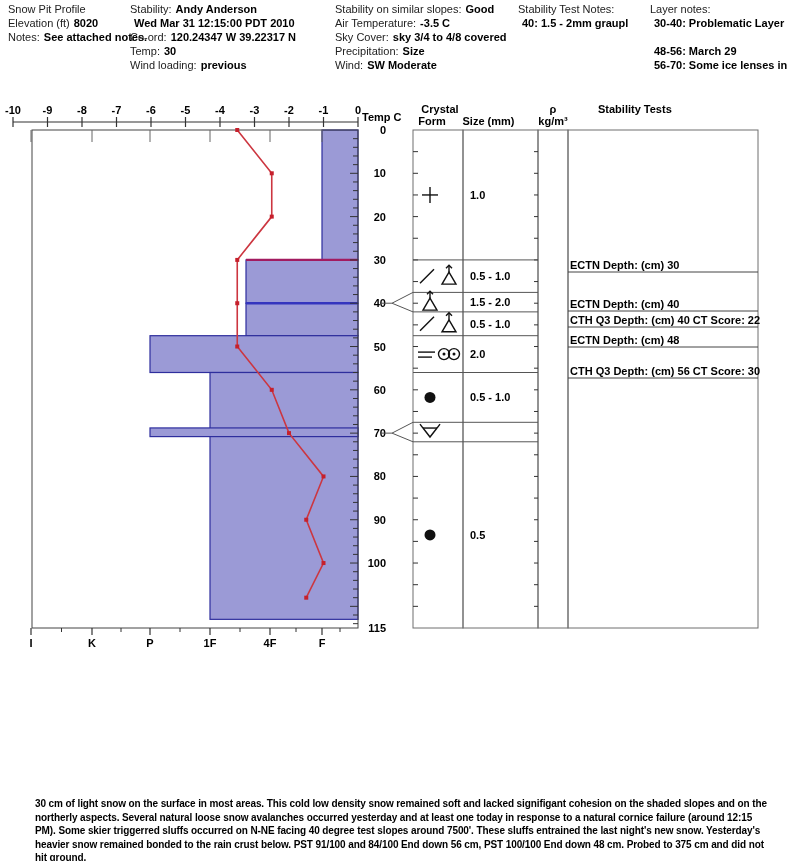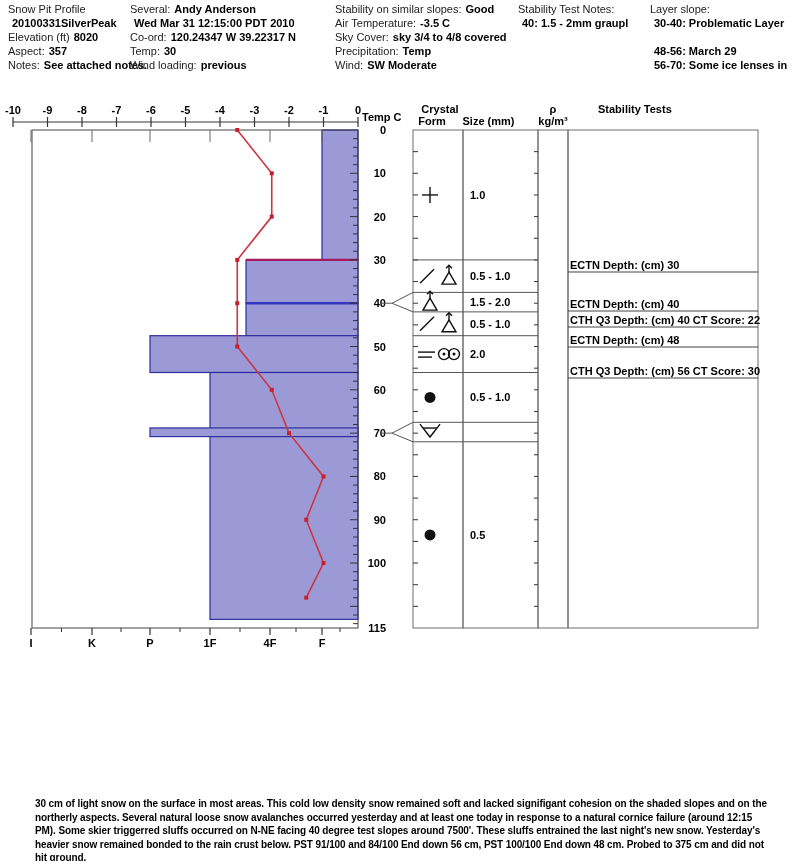--- a/index.html
+++ b/index.html
@@ -13,45 +13,43 @@
   svg text{font-family:"Liberation Sans",sans-serif;font-size:11px;font-weight:bold;fill:#000;}
   .pit-notes{position:absolute;left:35px;top:797px;width:740px;font-size:10px;
              font-weight:bold;line-height:13.5px;color:#000;letter-spacing:-0.1px;}
 </style>
 </head>
 <body>
 
 <div>
   <div class="hcol" style="left:8px">
     <div class="hl"><span class="lab">Snow Pit Profile</span><span class="val"></span></div>
-    <div class="hl"><span class="lab"></span><span class="val">20100331SilverPeak</span></div>
     <div class="hl"><span class="lab">Elevation (ft)</span><span class="val">8020</span></div>
-    <div class="hl"><span class="lab">Aspect:</span><span class="val">357</span></div>
     <div class="hl"><span class="lab">Notes:</span><span class="val">See attached notes.</span></div>
   </div>
   <div class="hcol" style="left:130px">
-    <div class="hl"><span class="lab">Several:</span><span class="val">Andy Anderson</span></div>
+    <div class="hl"><span class="lab">Stability:</span><span class="val">Andy Anderson</span></div>
     <div class="hl"><span class="lab"></span><span class="val">Wed Mar 31 12:15:00 PDT 2010</span></div>
     <div class="hl"><span class="lab">Co-ord:</span><span class="val">120.24347 W 39.22317 N</span></div>
     <div class="hl"><span class="lab">Temp:</span><span class="val">30</span></div>
     <div class="hl"><span class="lab">Wind loading:</span><span class="val">previous</span></div>
   </div>
   <div class="hcol" style="left:335px">
     <div class="hl"><span class="lab">Stability on similar slopes:</span><span class="val">Good</span></div>
     <div class="hl"><span class="lab">Air Temperature:</span><span class="val">-3.5 C</span></div>
     <div class="hl"><span class="lab">Sky Cover:</span><span class="val">sky 3/4 to 4/8 covered</span></div>
-    <div class="hl"><span class="lab">Precipitation:</span><span class="val">Temp</span></div>
+    <div class="hl"><span class="lab">Precipitation:</span><span class="val">Size</span></div>
     <div class="hl"><span class="lab">Wind:</span><span class="val">SW Moderate</span></div>
   </div>
   <div class="hcol" style="left:518px">
     <div class="hl"><span class="lab">Stability Test Notes:</span><span class="val"></span></div>
     <div class="hl"><span class="lab"></span><span class="val">40: 1.5 - 2mm graupl</span></div>
   </div>
   <div class="hcol" style="left:650px">
-    <div class="hl"><span class="lab">Layer slope:</span><span class="val"></span></div>
+    <div class="hl"><span class="lab">Layer notes:</span><span class="val"></span></div>
     <div class="hl"><span class="lab"></span><span class="val">30-40: Problematic Layer</span></div>
     <div class="hl"><span class="lab"></span><span class="val"></span></div>
     <div class="hl"><span class="lab"></span><span class="val">48-56: March 29</span></div>
     <div class="hl"><span class="lab"></span><span class="val">56-70:  Some ice lenses in</span></div>
   </div>
 </div>
 
 <svg id="chart-svg" width="800" height="780">
     <g>
       <rect x="322" y="130" width="36" height="129.91304347826087" fill="#9b9ad6" stroke="#2e2e9d" stroke-width="1.2"></rect>

